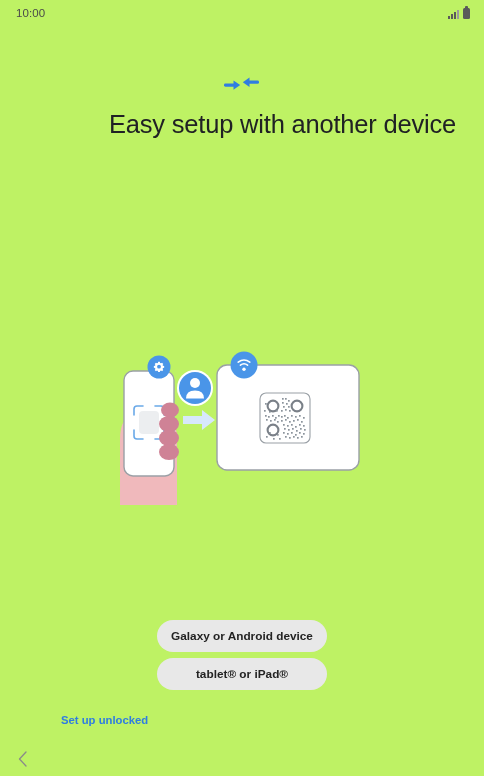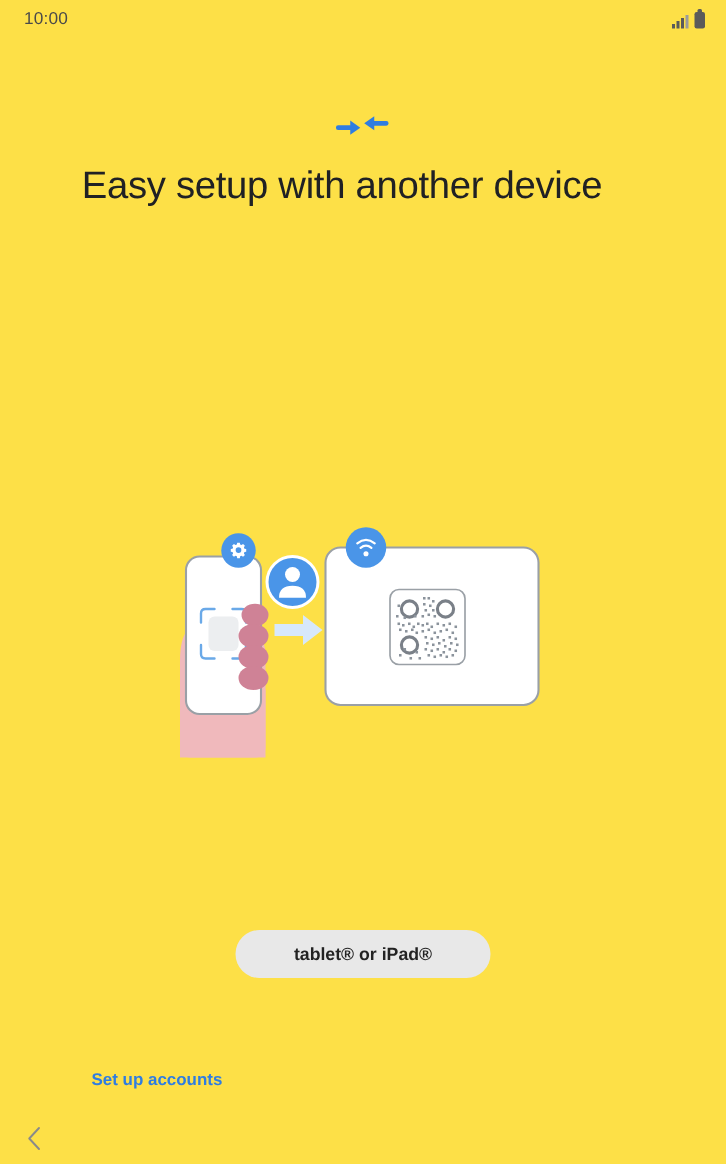--- a/index.html
+++ b/index.html
@@ -7,21 +7,21 @@
     width: 484px;
     height: 776px;
     background: #ffffff;
     font-family: "Liberation Sans", sans-serif;
     overflow: hidden;
   }
   .screen {
     position: relative;
     width: 484px;
     height: 776px;
-    background: #fde047;
+    background: #bef264;
   }
 
   
   .status-bar {
     position: absolute;
     top: 0; left: 0;
     width: 484px;
     height: 26px;
     display: flex;
     align-items: center;
@@ -74,21 +74,21 @@
     position: absolute;
     top: 72px; left: 0;
     width: 484px;
     display: flex;
     justify-content: center;
   }
   .page-title {
     position: absolute;
     top: 110px; left: 0;
     width: 456px;
-    text-align: center;
+    text-align: right;
     font-size: 25.5px;
     font-weight: 400;
     color: #202124;
     letter-spacing: -0.2px;
   }
   .page-subtitle {
     position: absolute;
     top: 146px; left: 50%;
     transform: translateX(-50%);
     width: 350px;
@@ -321,24 +321,25 @@
           <path d="M131.2 22.2 Q137 17.6 142.8 22.2"></path>
           <path d="M133.4 25.2 Q137 22.4 140.6 25.2"></path>
         </g>
         <circle cx="137" cy="29.2" r="1.7" fill="#ffffff"></circle>
       </g>
 
     </svg>
   </div>
 
   <div class="button-group">
+    <button class="pill-button">Galaxy or Android device</button>
     <button class="pill-button">tablet® or iPad®</button>
   </div>
 
-  <a class="manual-link" href="#">Set up accounts</a>
+  <a class="manual-link" href="#">Set up unlocked</a>
 
   <div class="nav-back">
     <svg width="14" height="18" viewBox="0 0 14 18">
       <path d="M10 2 L3.5 9 L10 16" fill="none" stroke="#8a8a8a" stroke-width="1.3" stroke-linecap="round" stroke-linejoin="round"></path>
     </svg>
   </div>
 
 </div>
 
 </body></html>

